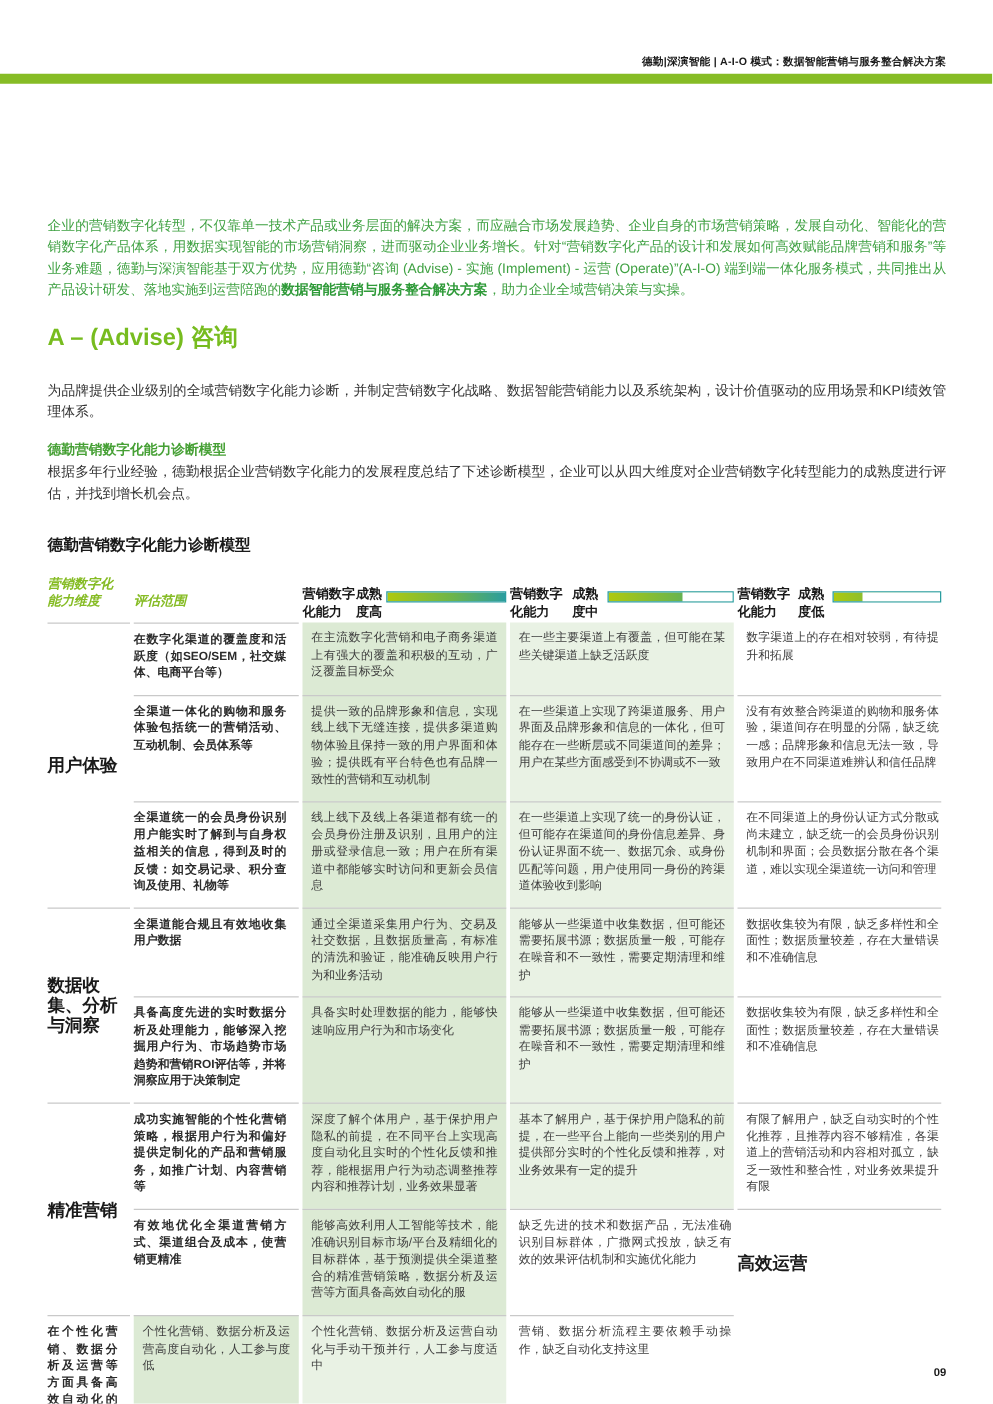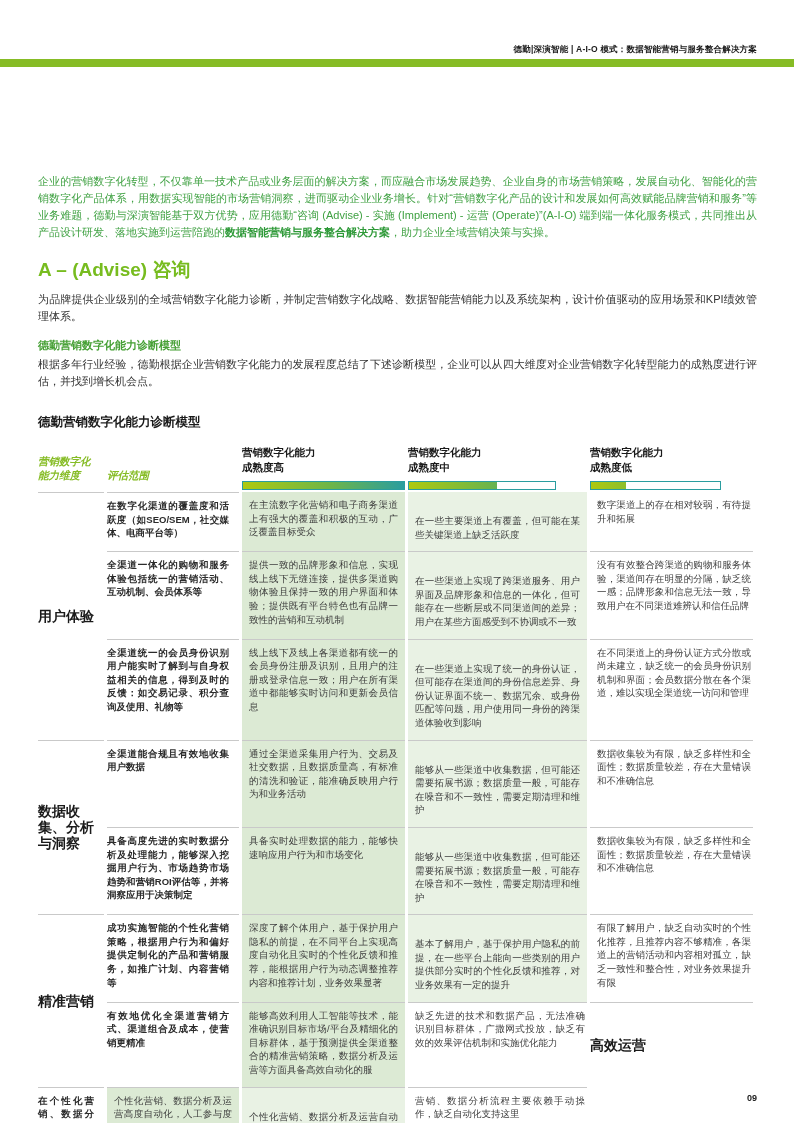--- a/index.html
+++ b/index.html
@@ -12,43 +12,43 @@
   .green-band { position:absolute; top:59px; left:0; width:794px; height:8px; background:#86bc25; }
 
   .content { padding:173px 37px 0 38px; }
 
   
   .intro { font-size:11px; line-height:17px; color:#3fa142; text-align:justify; }
   .intro b { color:#2f9a39; }
 
   
   h1.advise { margin-top:16px; font-size:19px; font-weight:bold; color:#77bc1f; }
-  .para { margin-top:8px; font-size:11px; line-height:17px; color:#333; text-align:justify; }
+  .para { margin-top:22px; font-size:11px; line-height:17px; color:#333; text-align:justify; }
   .subhead { margin-top:13px; font-size:11px; font-weight:bold; color:#46a035; }
   .para2 { margin-top:3px; font-size:11px; line-height:17px; color:#333; text-align:justify; }
 
   
   .table-title { margin-top:24px; font-size:12.5px; font-weight:bold; color:#1a1a1a; }
   .tgrid { display:grid; grid-template-columns:66px 132px 163px 179px 163px; column-gap:3px; }
   .thead { margin-top:15px; align-items:end; }
   .th-dim, .th-scope { font-size:10.5px; font-weight:bold; color:#86bc25; line-height:14px; padding-bottom:10px;font-style:italic; }
-  .th-mat { display:flex; flex-direction:column; justify-content:space-between;font-family:Liberation Mono, monospace; }
+  .th-mat { display:flex; justify-content:space-between; }
   .th-mat .lbl { font-size:10.5px; font-weight:bold; color:#1a1a1a; line-height:15px; }
   .bar { position:relative; height:9px; margin-top:5px; margin-bottom:2px;
          background:linear-gradient(90deg,#aec90f 0%,#6db54a 55%,#2a9d9f 100%);
          border:1px solid #2a9d9f; }
   .bar-high { width:163px; } .bar-mid { width:148px; } .bar-low { width:131px; }
   .bar .mask { position:absolute; top:0; right:0; bottom:0; background:#fff; }
 
   .tbody { border-bottom:2px solid #86bc25; }
   .cell { font-size:9.5px; line-height:13.6px; color:#3c3c3c; text-align:justify; border-top:1px solid #c9c9c9; }
   .dim-cell { font-size:14px; font-weight:bold; color:#1a1a1a; line-height:16px; display:flex; align-items:center; text-align:left; }
   .scope-cell { font-weight:bold; color:#2b2b2b; padding:6px 10px 10px 0; }
   .high-cell { background:#dcead4; padding:6px 7px 10px 7px; }
-  .mid-cell  { background:#e9f2e4; padding:22px 7px 10px 7px; }
+  .mid-cell  { background:#e9f2e4; padding:6px 7px 10px 7px; }
   .low-cell  { background:#ffffff; padding:6px 2px 10px 7px; }
   .row-first.high-cell, .row-first.mid-cell, .row-first.low-cell { border-top:none; }
 
   .page-num { position:absolute; right:37px; bottom:20px; font-size:9px; font-weight:bold; color:#1a1a1a; }
 </style>
 </head>
 <body>
 
 <div class="page">
 

